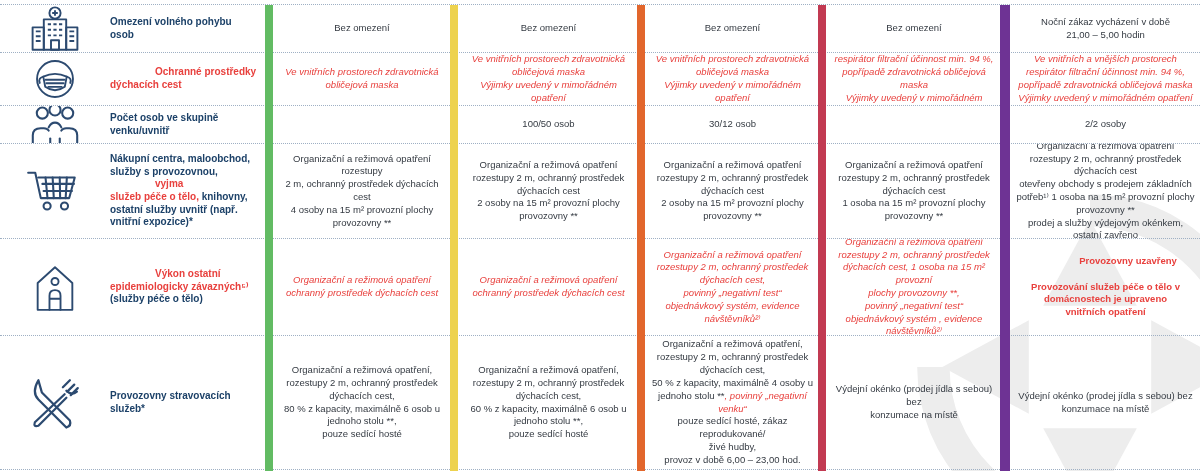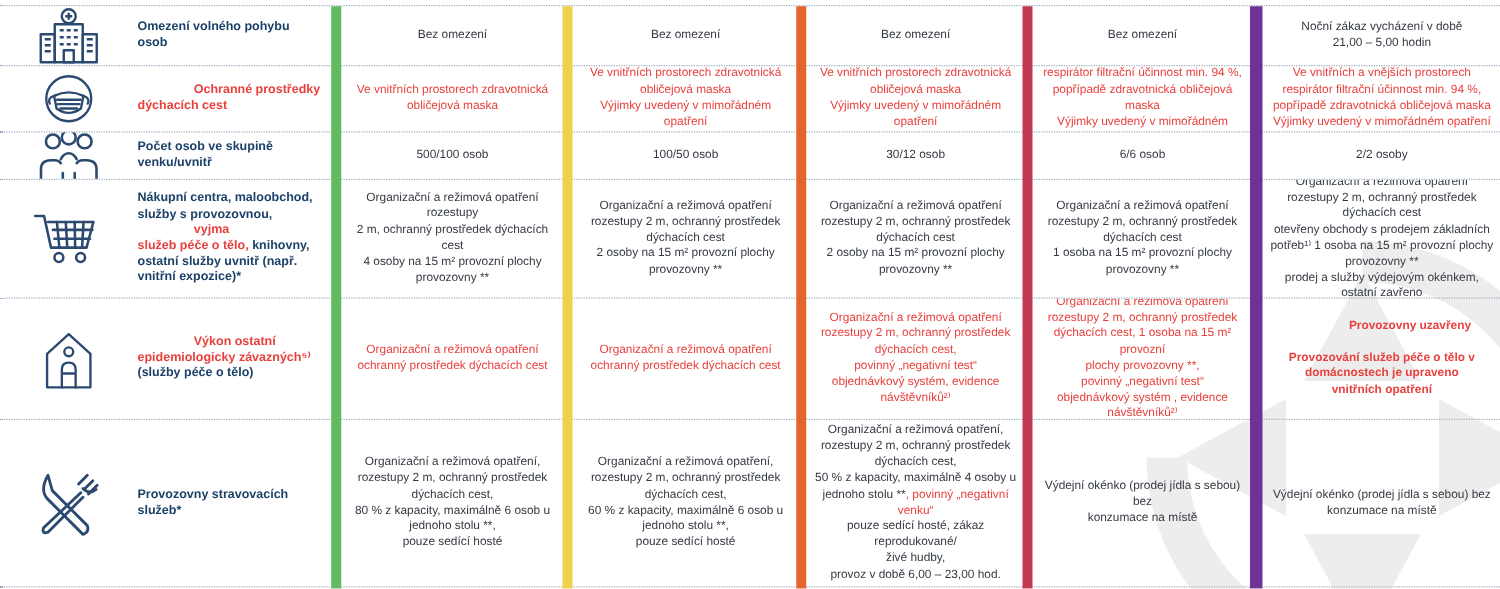--- a/index.html
+++ b/index.html
@@ -35,21 +35,21 @@
     padding:2px 4px;
   }
   .c-0{grid-column:4}.c-1{grid-column:6}.c-2{grid-column:8}.c-3{grid-column:10}.c-4{grid-column:12}
   .bar{position:absolute;top:5px;bottom:0;z-index:2;}
   .bar-0{left:265px;width:8px}
   .bar-1{left:450px;width:8px}
   .bar-2{left:637px;width:8px}
   .bar-3{left:818px;width:8px}
   .bar-4{left:1000px;width:10px}
   .s-dark{color:#343a42;}
-  .s-red{color:#e8403d;}
+  .s-red{color:#e8403d;font-style:italic;}
   .s-red-bold{color:#e8403d;font-weight:bold;margin-left:45px;}
   .s-navy-bold{color:#1c4168;font-weight:bold;}
   .icon-cell svg{display:block;}
 </style>
 </head>
 <body>
 
 <div class="page">
   <div class="watermark">
     <svg width="360" height="360" viewBox="0 0 200 200">
@@ -128,24 +128,22 @@
               <path d="M26 32 q3-6 8-6 q5 0 8 6"></path>
               <path d="M6 54 V42 q0-9 10-9 h4 q4 0 6 3"></path>
               <path d="M28 54 V46"></path>
               <path d="M62 54 V42 q0-9 -10-9 h-4 q-4 0 -6 3"></path>
               <path d="M40 54 V46"></path>
             </g>
           </svg>
         </div>
         <div class="cell label-cell"><span><span class="s-navy-bold">Počet osob ve skupině
 venku/uvnitř</span></span></div>
-        <div class="cell data-cell c-0"><span><span class="s-dark">500/100 osob</span></span></div>
         <div class="cell data-cell c-1"><span><span class="s-dark">100/50 osob</span></span></div>
         <div class="cell data-cell c-2"><span><span class="s-dark">30/12 osob</span></span></div>
-        <div class="cell data-cell c-3"><span><span class="s-dark">6/6 osob</span></span></div>
         <div class="cell data-cell c-4"><span><span class="s-dark">2/2 osoby</span></span></div>
       </div>
       <div class="row row-4">
         <div class="cell icon-cell">
           <svg width="60" height="50" viewBox="0 0 76 62">
             <g fill="none" stroke="#2c4a70" stroke-width="2.6" stroke-linecap="round" stroke-linejoin="round">
               <path d="M4 8 h9 l7 32 h36 l7 -26 h-46"></path>
               <path d="M26 14 l2.5 26 M35 14 l1.5 26 M44 14 l0.5 26 M53 14 l-1.5 26 M22 22 h40 M23.5 31 h36"></path>
               <circle cx="28" cy="50" r="4.5"></circle>
               <circle cx="50" cy="50" r="4.5"></circle>

